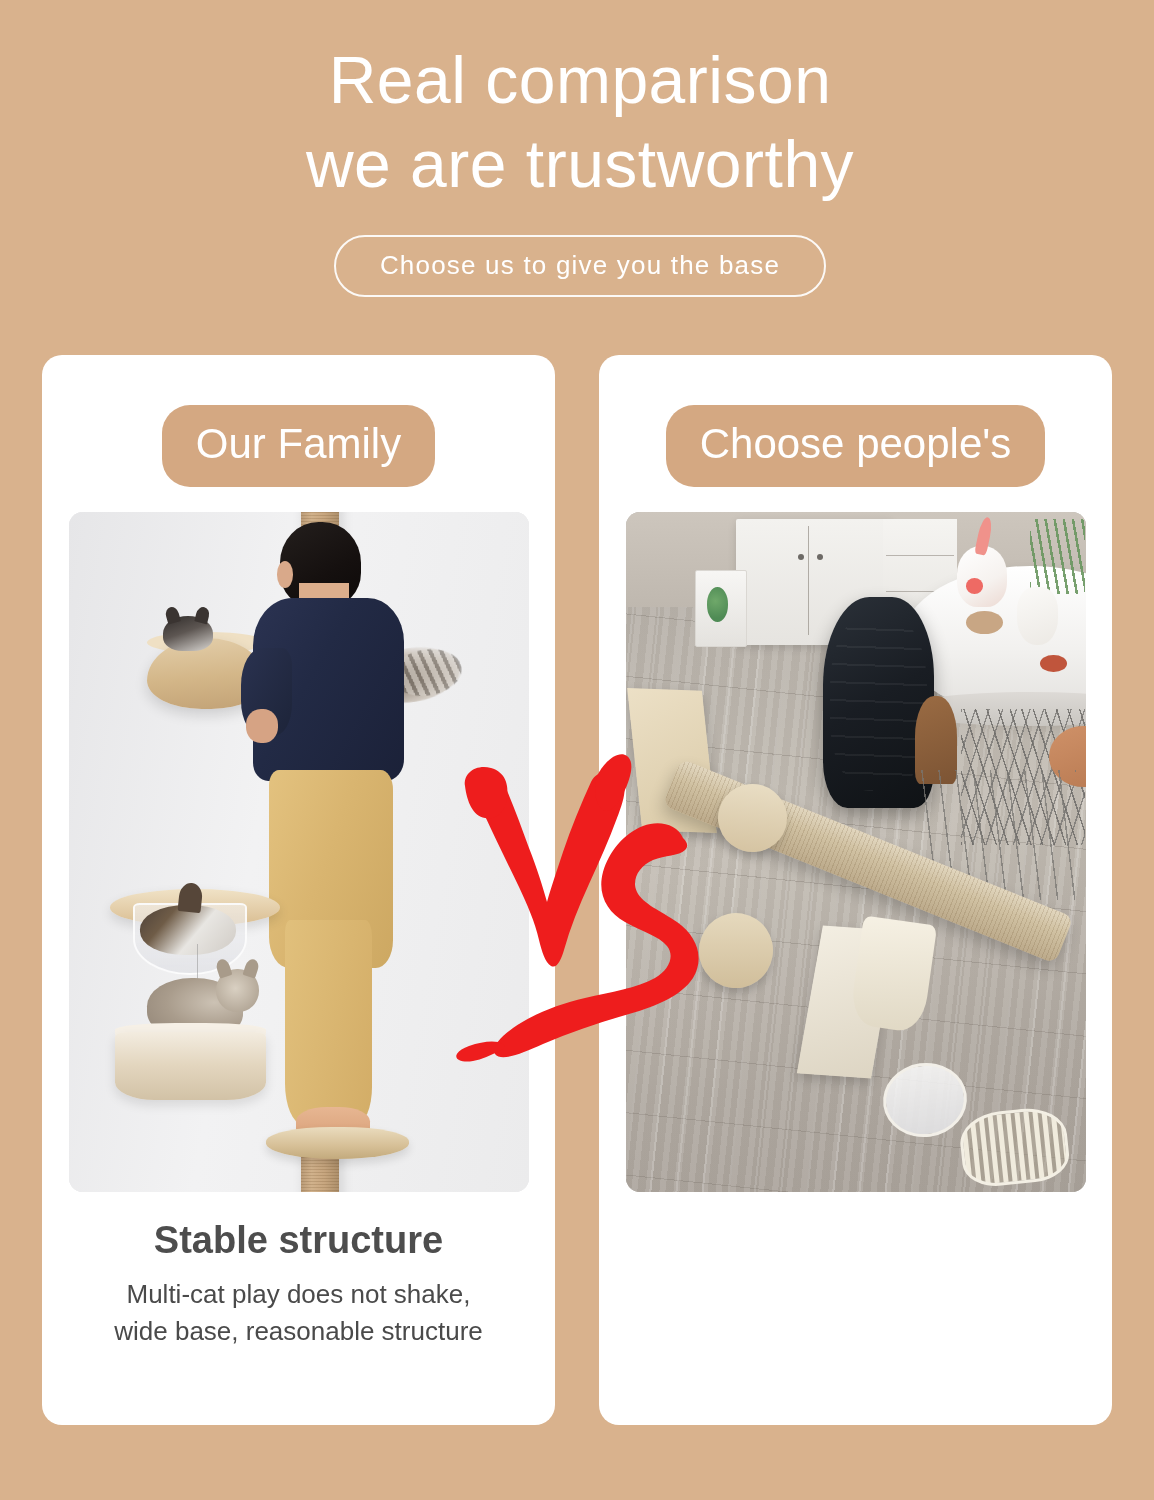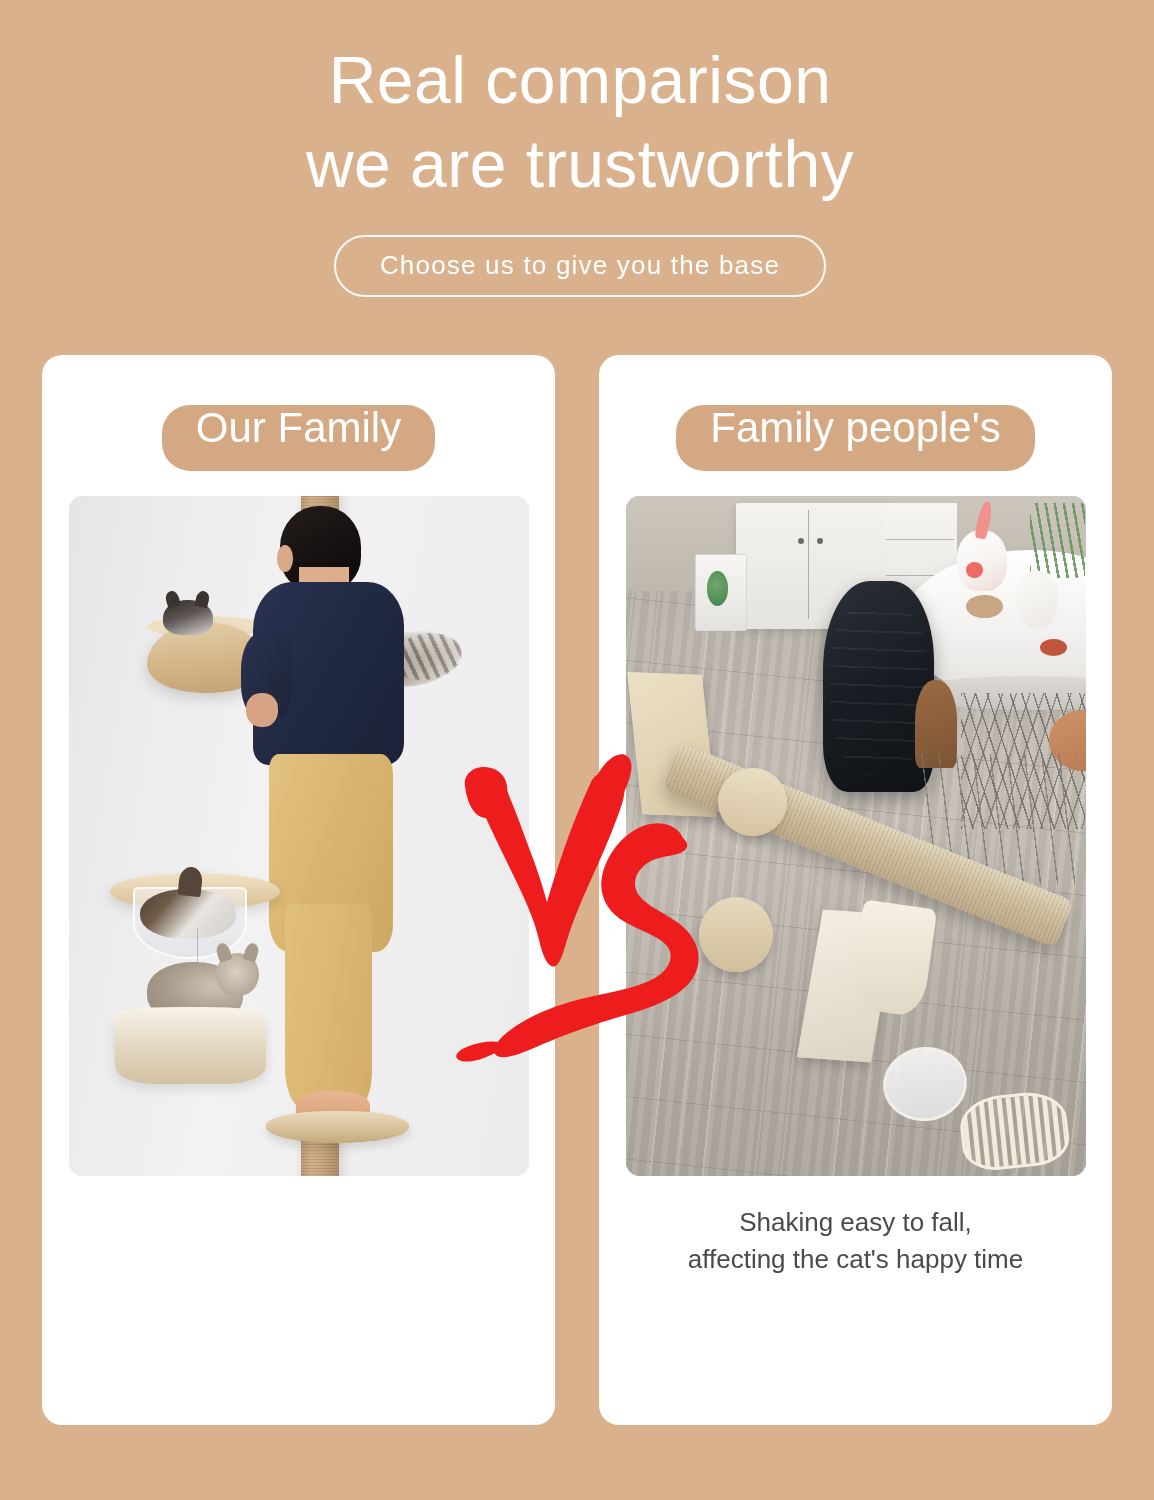--- a/index.html
+++ b/index.html
@@ -69,21 +69,21 @@
     align-items: center;
     padding-top: 50px;
     overflow: hidden;
   }
   .badge {
     background: #d4a882;
     color: #ffffff;
     border-radius: 28px;
     font-size: 42px;
     line-height: 1;
-    padding: 2px 34px 22px;
+    padding: 18px 34px 22px;
     white-space: nowrap;
   }
   .photo {
     margin-top: 25px;
     width: 460px;
     height: 680px;
     border-radius: 14px;
     overflow: hidden;
     position: relative;
     background: #e9e9eb;
@@ -529,24 +529,29 @@
 
           <div class="p1-tabby"></div>
           <div class="p1-tabby-head"></div>
           <div class="p1-hammock-rim"></div>
           <div class="p1-hammock"></div>
 
           <div class="p1-base"></div>
         </div>
       </div>
 
+      <div class="caption-wrap">
+        <p class="caption-title">Stable structure</p>
+        <p class="caption-body">Multi-cat play does not shake,
+wide base, reasonable structure</p>
+      </div>
     </div>
 
     <div class="card">
-      <div class="badge">Family people's</div>
+      <div class="badge">Choose people's</div>
 
       <div class="photo">
         <div class="p2">
           <div class="p2-wallback"></div>
           <div class="p2-floor"></div>
 
           <div class="p2-cabinet">
             <span class="p2-cabinet-knob"></span>
             <span class="p2-cabinet-knob2"></span>
           </div>
@@ -573,22 +578,20 @@
           <div class="p2-disc2"></div>
           <div class="p2-panel2"></div>
           <div class="p2-hammock2"></div>
           <div class="p2-bowl2"></div>
           <div class="p2-ladder"></div>
 
         </div>
       </div>
 
       <div class="caption-wrap">
-        <p class="caption-body">Shaking easy to fall,
-affecting the cat's happy time</p>
       </div>
     </div>
   </div>
 
   <div class="vs">
     <svg viewBox="0 0 260 330" width="260" height="330" aria-hidden="true">
 
       <path class="vs-red" d="M30 38 C26 50 32 62 38 74 C48 96 60 120 72 145
         C80 162 88 180 92 198 C95 210 98 220 104 224 C110 227 114 218 117 208
         C123 186 132 164 142 142 C152 120 162 98 170 76 C176 60 180 48 176 38

